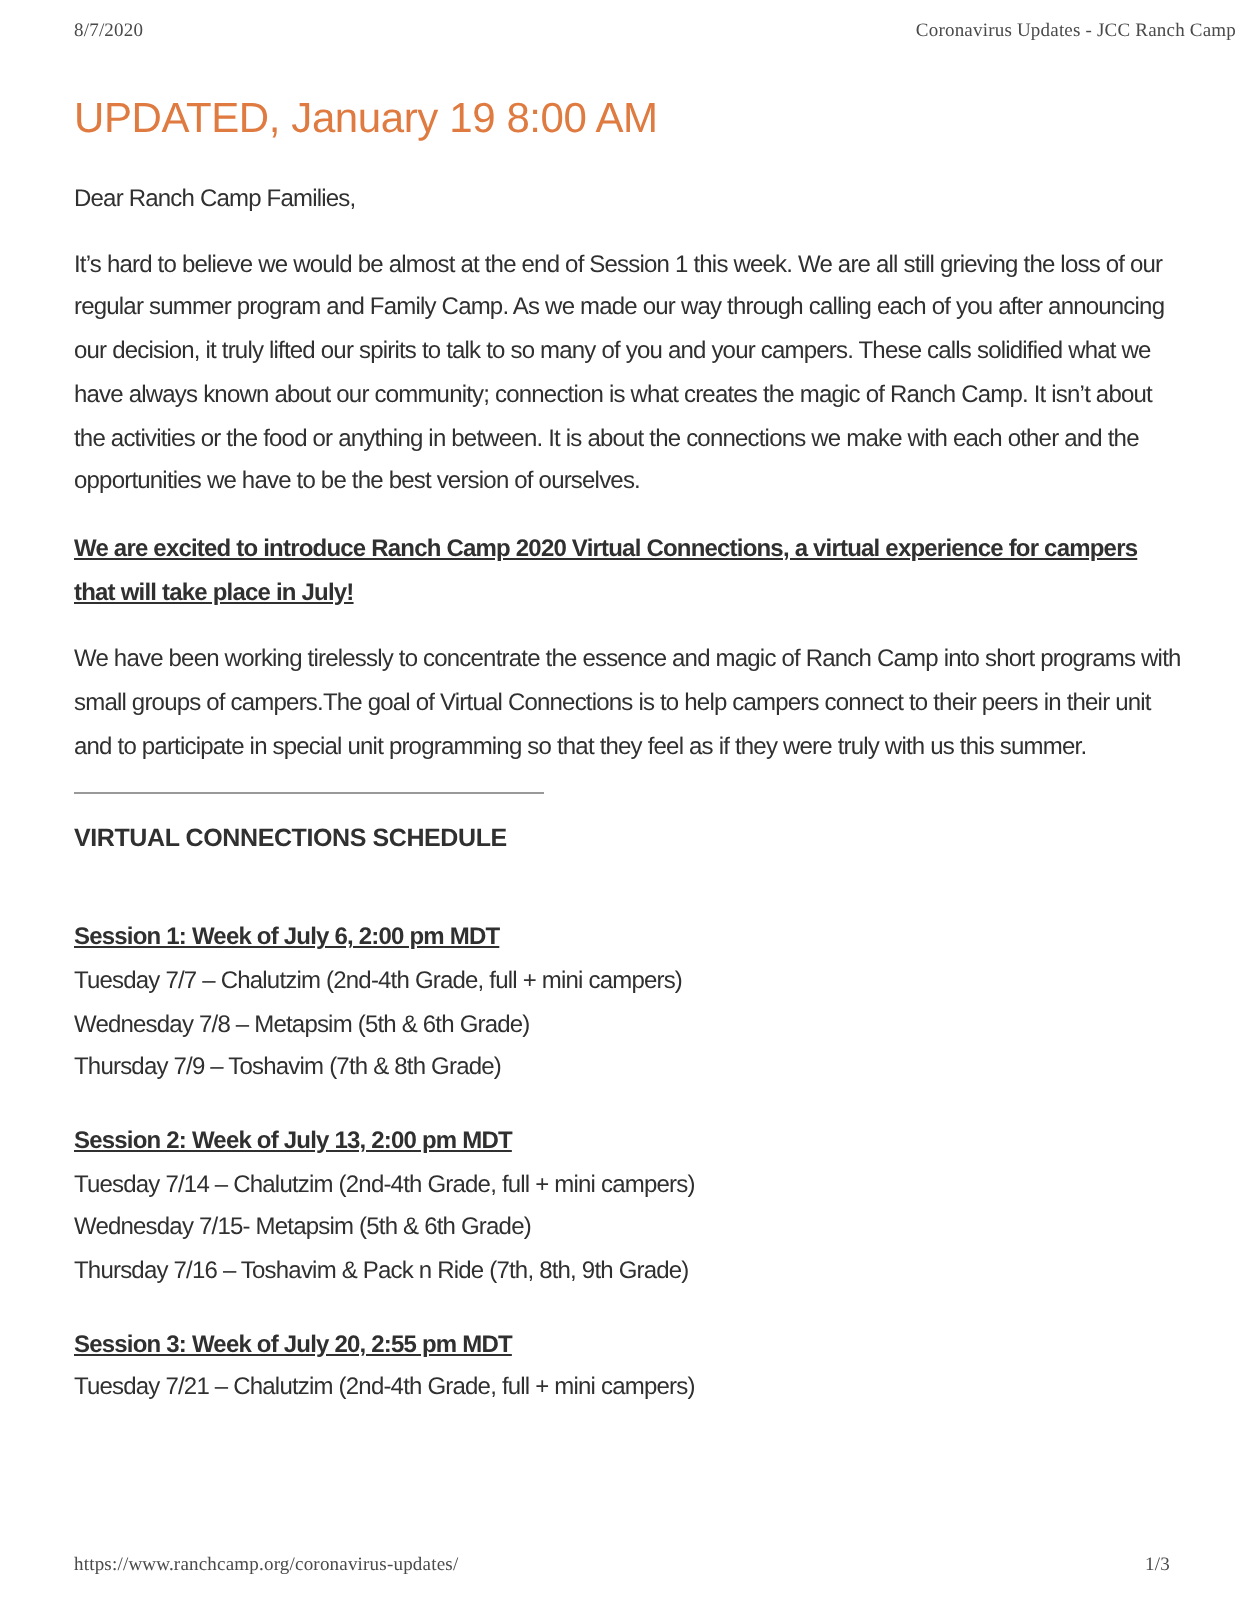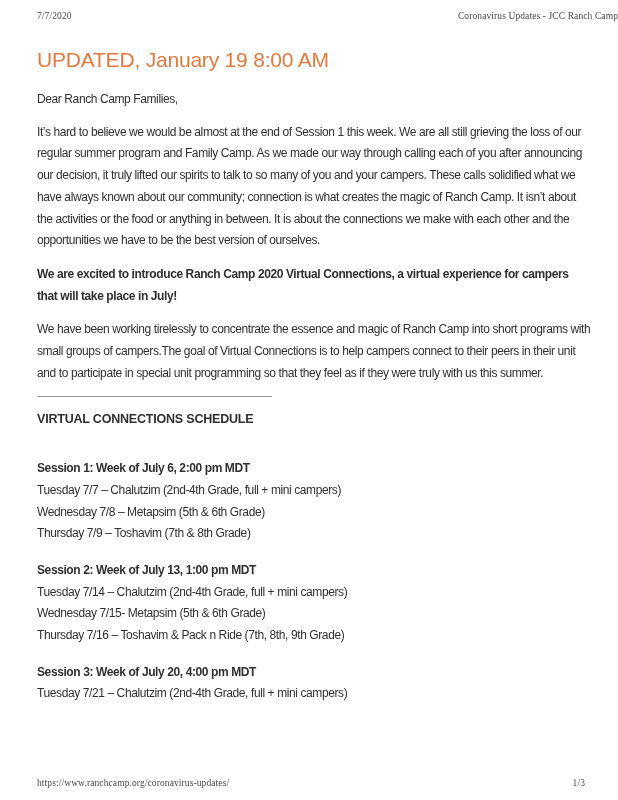--- a/index.html
+++ b/index.html
@@ -38,21 +38,21 @@
     letter-spacing: -0.2px;
     color: #DF7B40;
   }
   p {
     margin: 0 2px 11px 0;
     font-size: 12px;
     line-height: 21.7px;
     letter-spacing: -0.4px;
   }
   p.body-para { margin-bottom: 12px; }
-  .bold { font-weight: 700; }
+  .bold { font-weight: 700; text-decoration: underline; }
   hr.divider {
     border: 0;
     border-top: 1px solid #999999;
     width: 235px;
     margin: 6px 0 12px 0;
   }
   .schedule-header { margin: 0 0 27px 0; }
   .schedule-header h2 {
     margin: 0;
     font-size: 12.5px;
@@ -64,21 +64,21 @@
   .schedule-header p { margin: 0; }
   .session { margin: 0 0 15px 0; }
   .session p { margin: 0; }
 </style>
 </head>
 <body>
 
 <div class="page">
 
   <div class="print-meta print-header">
-    <span class="date">7/7/2020</span>
+    <span class="date">8/7/2020</span>
     <span class="doc-title">Coronavirus Updates - JCC Ranch Camp</span>
   </div>
 
   <main class="content">
 
     <h1 class="update-heading">UPDATED, January 19 8:00 AM</h1>
 
     <p class="salutation">Dear Ranch Camp Families,</p>
 
     <p class="body-para">It’s hard to believe we would be almost at the end of Session 1 this week. We are all still grieving the loss of our regular summer program and Family Camp. As we made our way through calling each of you after announcing our decision, it truly lifted our spirits to talk to so many of you and your campers. These calls solidified what we have always known about our community; connection is what creates the magic of Ranch Camp. It isn’t about the activities or the food or anything in between. It is about the connections we make with each other and the opportunities we have to be the best version of ourselves.</p>
@@ -94,28 +94,28 @@
     </div>
 
     <section class="session">
       <p class="bold">Session 1: Week of July 6, 2:00 pm MDT</p>
       <p>Tuesday 7/7 – Chalutzim (2nd-4th Grade, full + mini campers)</p>
       <p>Wednesday 7/8 – Metapsim (5th &amp; 6th Grade)</p>
       <p>Thursday 7/9 – Toshavim (7th &amp; 8th Grade)</p>
     </section>
 
     <section class="session">
-      <p class="bold">Session 2: Week of July 13, 1:00 pm MDT</p>
+      <p class="bold">Session 2: Week of July 13, 2:00 pm MDT</p>
       <p>Tuesday 7/14 – Chalutzim (2nd-4th Grade, full + mini campers)</p>
       <p>Wednesday 7/15- Metapsim (5th &amp; 6th Grade)</p>
       <p>Thursday 7/16 – Toshavim &amp; Pack n Ride (7th, 8th, 9th Grade)</p>
     </section>
 
     <section class="session">
-      <p class="bold">Session 3: Week of July 20, 4:00 pm MDT</p>
+      <p class="bold">Session 3: Week of July 20, 2:55 pm MDT</p>
       <p>Tuesday 7/21 – Chalutzim (2nd-4th Grade, full + mini campers)</p>
     </section>
 
   </main>
 
   <div class="print-meta print-footer">
     <span class="url">https://www.ranchcamp.org/coronavirus-updates/</span>
     <span class="page-num">1/3</span>
   </div>
 

